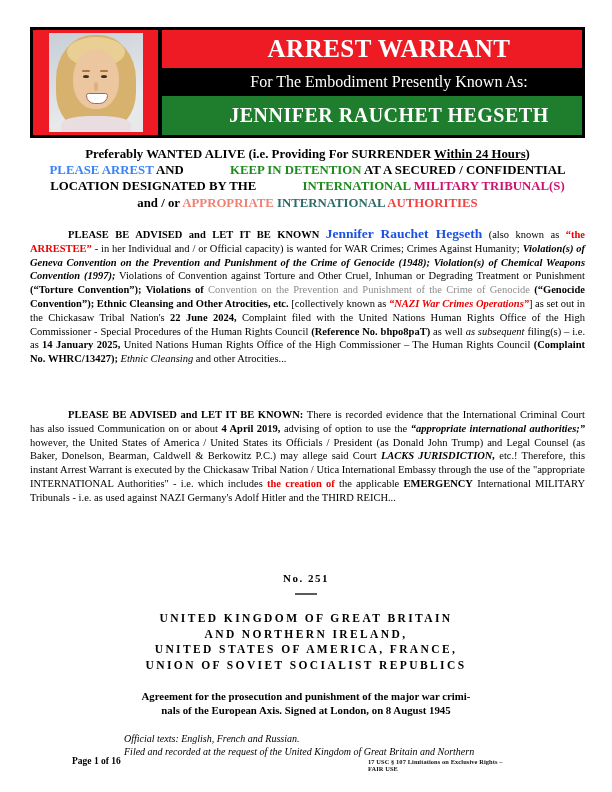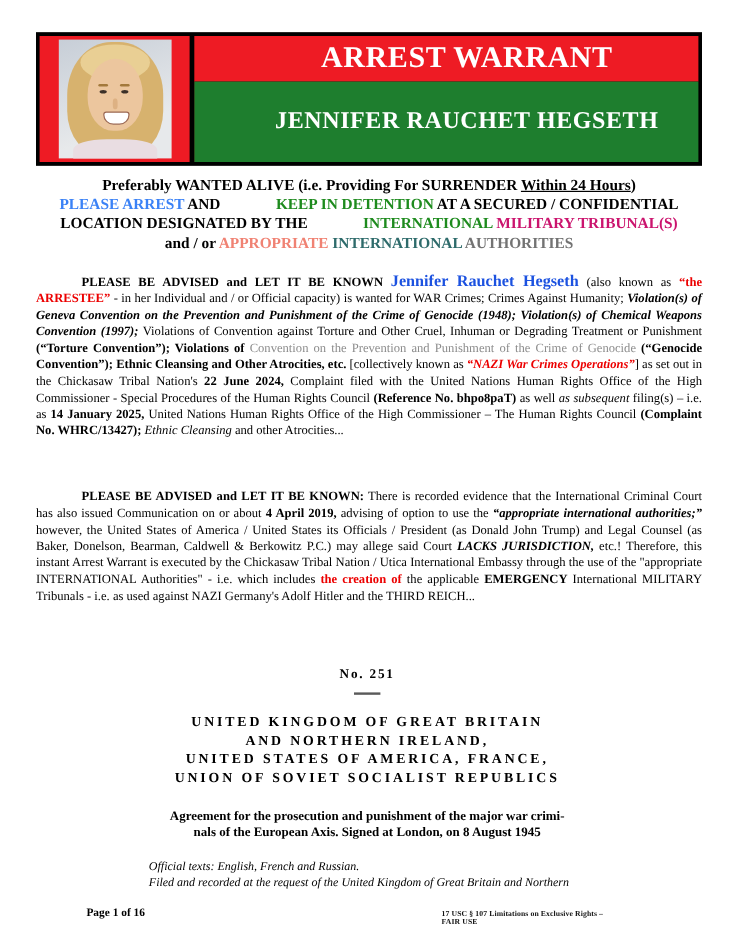--- a/index.html
+++ b/index.html
@@ -68,24 +68,24 @@
   .redb  { color:#ec0000; font-weight:bold; }
   .redbi { color:#ec0000; font-weight:bold; font-style:italic; }
   .name  { color:#1c52e0; font-weight:bold; font-size:13.5px; }
   .k  { color:#000; }
   .ku { color:#000; text-decoration:underline; }
   .red    { color:#3b82f6; }
   .green  { color:#1e8b1e;margin-left:43px; }
   .pink   { color:#cb146e; }
   .salmon { color:#f08273; }
   .teal   { color:#2e6b6b; }
-  .coral  { color:#737373; }
+  .coral  { color:#ef4444; }
 
   
-  .scan { position:absolute; left:106px; top:556px; width:400px; }
+  .scan { position:absolute; left:106px; top:572px; width:400px; }
   .scan-no { text-align:center; font-weight:bold; font-size:11px; letter-spacing:1.5px; }
   .scan-rule { width:22px; height:2px; background:#5a5a5a; margin:9px auto 16px auto; }
   .scan-parties { text-align:center; font-weight:bold; font-size:11.5px; letter-spacing:2.4px; line-height:15.5px; }
   .scan-agreement { text-align:center; font-weight:bold; font-size:10.8px; line-height:13.5px; margin-top:17px; }
   .scan-official { font-style:italic; font-size:10px; line-height:13px; margin-top:15px; margin-left:18px; }
   .scan-official .cont { margin-left:28px; }
 
   
   .footer-left  { position:absolute; left:72px; top:756px; font-weight:bold; font-size:9.5px; }
   .footer-right { position:absolute; left:368px; top:758px; width:150px;
@@ -108,20 +108,23 @@
           <div class="eye r"></div>
           <div class="nose"></div>
           <div class="smile"></div>
         </div>
         <div class="shoulders"></div>
       </div>
     </div>
     <div class="bars">
       <div class="bar bar-red">
         <span>ARREST WARRANT</span>
+      </div>
+      <div class="bar bar-black">
+        <span>For The Embodiment Presently Known As:</span>
       </div>
       <div class="bar bar-green">
         <span>JENNIFER RAUCHET HEGSETH</span>
       </div>
     </div>
   </div>
 
   <div class="headline">
     <div><span class="k">Preferably WANTED ALIVE (i.e. Providing For SURRENDER </span><span class="ku">Within 24 Hours</span><span class="k">)</span></div>
     <div><span class="red">PLEASE ARREST</span><span class="k"> AND </span><span class="green">KEEP IN DETENTION</span><span class="k"> AT A SECURED / CONFIDENTIAL</span></div>

